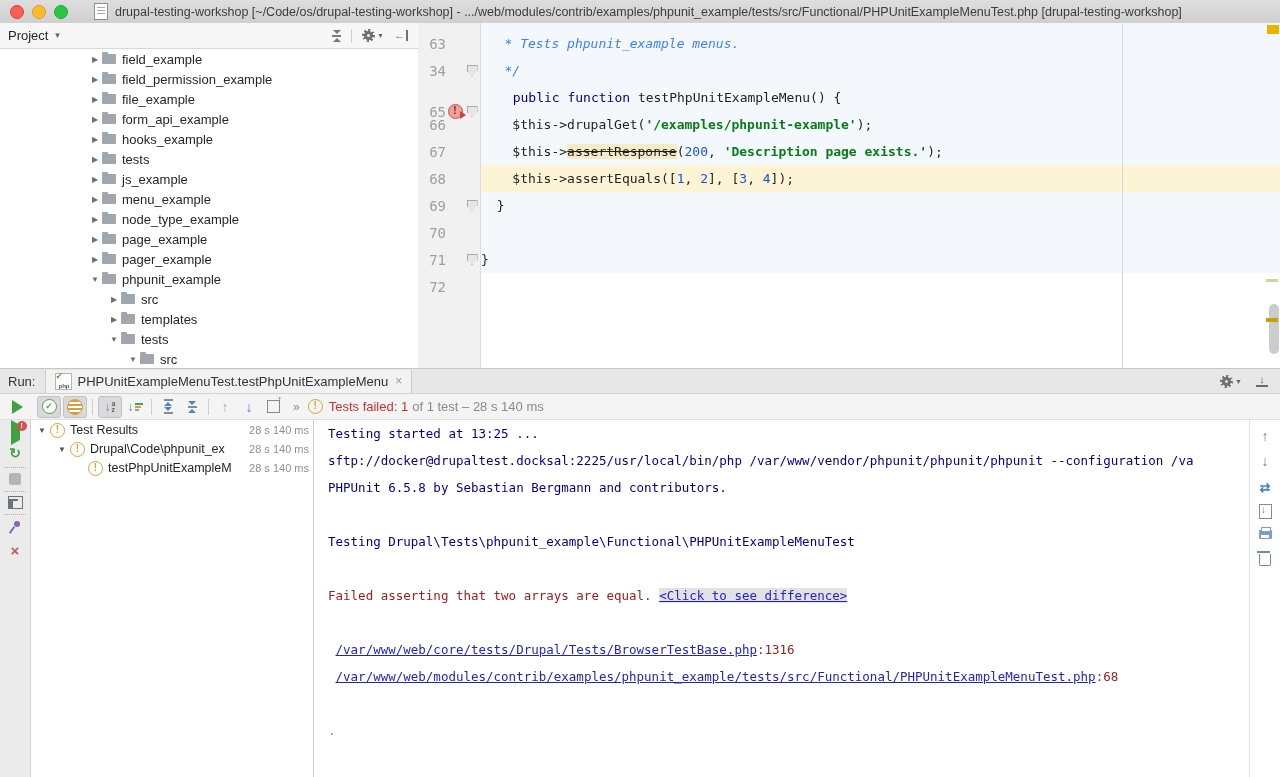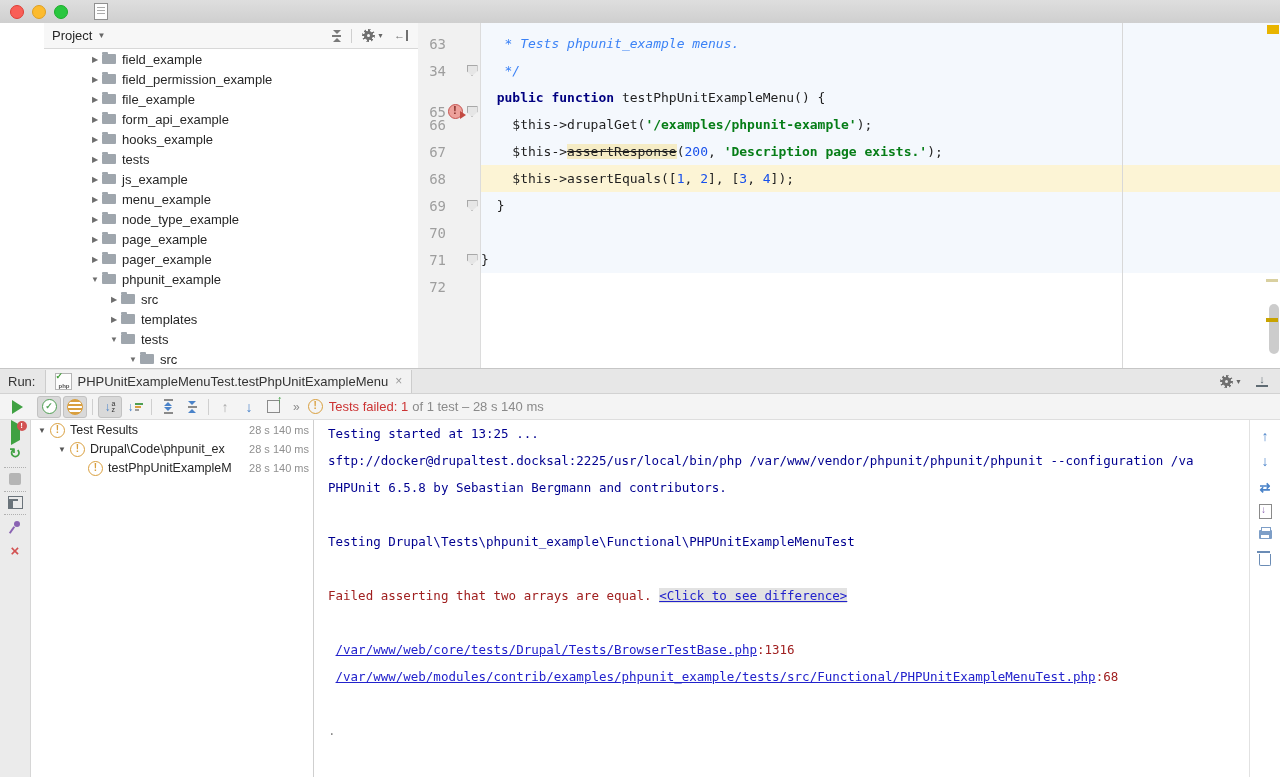--- a/index.html
+++ b/index.html
@@ -11,21 +11,21 @@
     display:flex;align-items:center;}
   .tl{width:12px;height:12px;border-radius:50%;margin-left:8px;}
   .tl.red{background:#f95f57;border:1px solid #de3e36;margin-left:10px;}
   .tl.yellow{background:#fcbb2f;border:1px solid #de9f23;}
   .tl.green{background:#29c73f;border:1px solid #1dad2c;}
   .doc-ic{width:12px;height:15px;background:#fdfdfd;border:1px solid #8f8f8f;margin-left:26px;position:relative;}
   .doc-ic::before{content:"";position:absolute;left:2px;top:3px;right:2px;height:1px;background:#aaa;box-shadow:0 3px 0 #aaa,0 6px 0 #aaa;}
   .title-text{margin-left:7px;font-size:12.5px;color:#3c3c3c;white-space:nowrap;overflow:hidden;}
   
   .project{position:absolute;left:0;top:23px;width:418px;bottom:409px;background:#fff;border-right:1px solid #c9c9c9;overflow:hidden;}
-  .proj-head{height:25px;border-bottom:1px solid #d8d8d8;display:flex;align-items:center;background:#f7f7f7;margin-left:44px;}
+  .proj-head{height:25px;border-bottom:1px solid #d8d8d8;display:flex;align-items:center;background:#f7f7f7;}
   .proj-label{margin-left:8px;color:#262626;}
   .proj-caret{margin-left:5px;font-size:8px;color:#666;}
   .proj-tools{margin-left:auto;display:flex;align-items:center;gap:10px;margin-right:10px;}
   .mini-sep{width:1px;height:14px;background:#cfcfcf;}
   .collapse-ic{display:flex;flex-direction:column;align-items:center;gap:1px;}
   .bar8{width:9px;height:2px;background:#7a7a7a;}
   .tri-up{width:0;height:0;border-left:4px solid transparent;border-right:4px solid transparent;border-bottom:4px solid #7a7a7a;}
   .tri-dn{width:0;height:0;border-left:4px solid transparent;border-right:4px solid transparent;border-top:4px solid #7a7a7a;}
   .gear{width:13px;height:13px;border-radius:50%;position:relative;--bg:#f7f7f7;
     background:conic-gradient(#707070 0 20deg,transparent 20deg 45deg,#707070 45deg 65deg,transparent 65deg 90deg,#707070 90deg 110deg,transparent 110deg 135deg,#707070 135deg 155deg,transparent 155deg 180deg,#707070 180deg 200deg,transparent 200deg 225deg,#707070 225deg 245deg,transparent 245deg 270deg,#707070 270deg 290deg,transparent 290deg 315deg,#707070 315deg 335deg,transparent 335deg 360deg);}
@@ -49,21 +49,21 @@
   .gut-row{position:absolute;left:0;width:62px;height:27px;display:flex;align-items:center;}
   .gut-num{width:28px;text-align:right;color:#9e9e9e;font-family:"DejaVu Sans Mono","Liberation Mono",monospace;font-size:14px;flex:none;}
   .gut-ic{width:18px;display:flex;justify-content:center;flex:none;}
   .gut-fold{width:12px;display:flex;justify-content:center;flex:none;margin-left:auto;margin-right:2px;}
   .fold{width:9px;height:9px;background:#e6e6e6;border:1px solid #a8a8a8;clip-path:polygon(0 0,100% 0,100% 55%,50% 100%,0 55%);}
   .runfail{position:relative;width:13px;height:13px;border-radius:50%;background:#eda19b;border:1px solid #c75450;color:#7a211d;font-weight:bold;font-size:10px;line-height:12px;text-align:center;}
   .runfail::after{content:"";position:absolute;right:-4px;bottom:-1px;border-top:4px solid transparent;border-bottom:4px solid transparent;border-left:6px solid #c34a42;}
   .code-line{position:absolute;left:63px;right:0;height:27px;line-height:27px;white-space:pre;
     font-family:"DejaVu Sans Mono","Liberation Mono",monospace;font-size:13px;color:#1f1f1f;}
   .s-cm{color:#3b82f6;font-style:italic;}
-  .s-kw{color:#000080;font-weight:bold;}
+  .s-kw{color:#000080;font-weight:normal;margin-left:16px;}
   .s-str{color:#067d17;font-weight:bold;}
   .s-num{color:#1750eb;}
   .s-dep{background:#f5ecc5;text-decoration:line-through;}
   .s-pl{color:#1f1f1f;}
   .ed-mark-sq{position:absolute;right:1px;top:2px;width:12px;height:9px;background:#e8b400;}
   .ed-mark-dash1{position:absolute;right:2px;top:256px;width:12px;height:3px;background:#d9d0a0;}
   .ed-thumb{position:absolute;right:1px;top:281px;width:10px;height:50px;background:#00000033;border-radius:5px;}
   .ed-mark-dash2{position:absolute;right:2px;top:295px;width:12px;height:4px;background:#c8a300;}
   
   .runpanel{position:absolute;left:0;top:368px;right:0;bottom:0;border-top:1px solid #c6c6c6;background:#fff;}
@@ -149,20 +149,21 @@
 </head>
 <body>
 
 <div id="app">
 
   <div class="titlebar">
     <span class="tl red"></span>
     <span class="tl yellow"></span>
     <span class="tl green"></span>
     <span class="doc-ic"></span>
+    <span class="title-text">drupal-testing-workshop [~/Code/os/drupal-testing-workshop] - .../web/modules/contrib/examples/phpunit_example/tests/src/Functional/PHPUnitExampleMenuTest.php [drupal-testing-workshop]</span>
   </div>
 
   <div class="project">
     <div class="proj-head">
       <span class="proj-label">Project</span>
       <span class="proj-caret">▼</span>
       <span class="proj-tools">
         <span class="collapse-ic">
             <span class="tri-dn"></span>
             <span class="bar8"></span>

